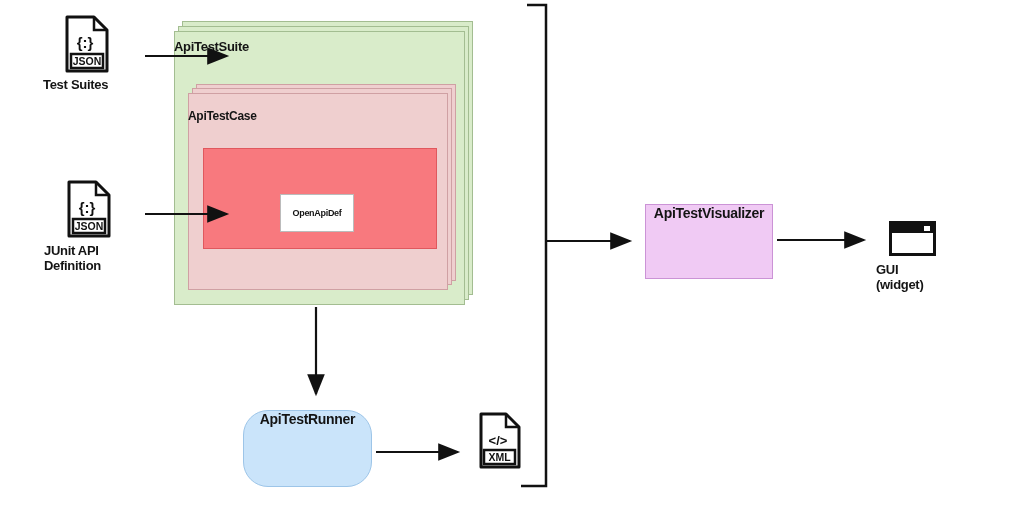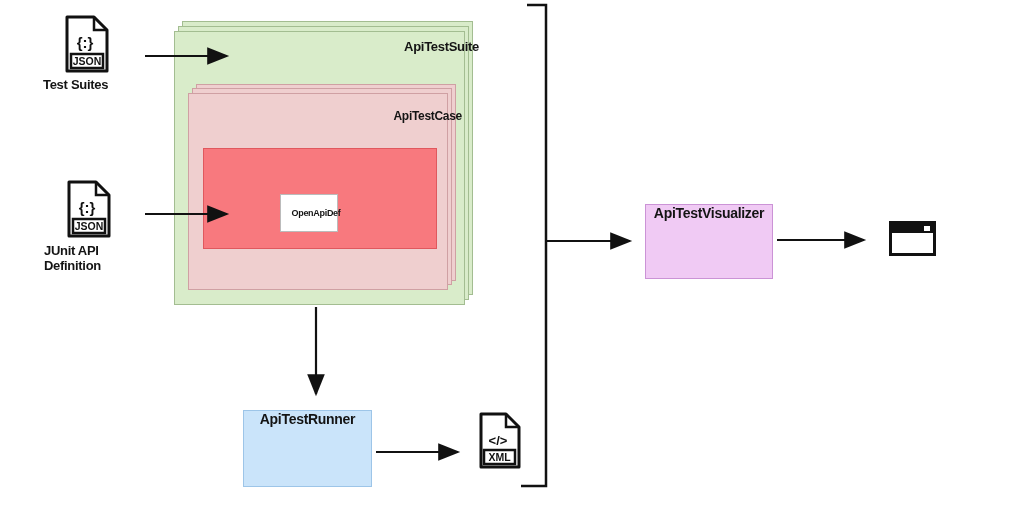--- a/index.html
+++ b/index.html
@@ -6,23 +6,23 @@
   .canvas{
     position:relative;width:1024px;height:515px;background:#ffffff;overflow:hidden;
     font-family:"Liberation Sans",sans-serif;color:#141414;
   }
   .card{position:absolute;box-sizing:border-box;border:1.5px solid;}
   .card.suite{background:var(--suite-fill);border-color:var(--suite-border);}
   .card.case{background:var(--case-fill);border-color:var(--case-border);}
   .card.openapi{background:var(--openapi-case-fill);border-color:var(--openapi-case-border);}
   .card.def{background:var(--def-fill);border-color:var(--def-border);display:flex;align-items:center;justify-content:center;}
   .node-box{position:absolute;box-sizing:border-box;border:1.5px solid;display:flex;align-items:flex-start;justify-content:center;}
-  .node-box.runner{background:var(--runner-fill);border-color:var(--runner-border);}
+  .node-box.runner{background:var(--runner-fill);border-color:var(--runner-border);border-radius:25px;}
   .node-box.visualizer{background:var(--visualizer-fill);border-color:var(--visualizer-border);}
-  .lbl{position:absolute;text-align:right;font-weight:700;letter-spacing:-0.3px;line-height:1.15;margin-left:14px;}
+  .lbl{position:absolute;text-align:left;font-weight:700;letter-spacing:-0.3px;line-height:1.15;}
   .lbl.big{font-size:13px;}
   .lbl.mid{font-size:12px;}
   .lbl.small{font-size:9px;}
   .node-box .lbl-in{font-weight:700;font-size:14px;letter-spacing:-0.3px;}
   .ext-label{position:absolute;text-align:left;font-weight:700;font-size:13px;letter-spacing:-0.3px;line-height:15px;}
   .overlay{position:absolute;left:0;top:0;pointer-events:none;}
   .icon-svg{position:absolute;}
   .gui-icon{position:absolute;box-sizing:border-box;background:#ffffff;border:3px solid #111;}
   .gui-titlebar{position:absolute;left:0;top:0;right:0;height:9px;background:#111;}
   .gui-dot{position:absolute;top:2px;right:3px;width:6px;height:5px;background:#ffffff;}
@@ -38,21 +38,21 @@
   <div class="card suite" style="left:174px;top:31px;width:291px;height:274px;"></div>
   <div class="lbl big" style="left:174px;top:40px;width:291px;">ApiTestSuite</div>
 
   <div class="card case" style="left:196px;top:84px;width:260px;height:197px;"></div>
   <div class="card case" style="left:192px;top:88px;width:260px;height:197px;"></div>
   <div class="card case" style="left:188px;top:93px;width:260px;height:197px;"></div>
   <div class="lbl mid" style="left:188px;top:110px;width:260px;">ApiTestCase</div>
 
   <div class="card openapi" style="left:203px;top:148px;width:234px;height:101px;"></div>
 
-  <div class="card def" style="left:280px;top:194px;width:58px;height:38px;">
+  <div class="card def" style="left:280px;top:194px;width:74px;height:38px;">
     <span class="lbl small" style="position:static;">OpenApiDef</span>
   </div>
 
   <svg class="icon-svg" style="left:64px;top:15px;" width="46" height="58" viewBox="0 0 46 58">
     <path d="M3 2 H30 L43 15 V56 H3 Z" fill="#fff" stroke="#111" stroke-width="3" stroke-linejoin="round"></path>
     <path d="M30 2 V15 H43" fill="none" stroke="#111" stroke-width="2.5"></path>
     <text x="21" y="33" text-anchor="middle" font-size="15">{:}</text>
     <rect x="7" y="39" width="32" height="14" fill="#fff" stroke="#111" stroke-width="2.5"></rect>
     <text x="23" y="50" text-anchor="middle" font-size="10.5">JSON</text>
   </svg>
@@ -84,20 +84,24 @@
 
   <div class="node-box visualizer" style="left:645px;top:204px;width:128px;height:75px;">
     <span class="lbl-in">ApiTestVisualizer</span>
   </div>
 
   <div class="gui-icon" style="left:889px;top:221px;width:47px;height:35px;">
     <div class="gui-titlebar">
       <div class="gui-dot"></div>
     </div>
   </div>
+  <div class="ext-label" style="left:876px;top:262px;width:72px;">
+    <div>GUI</div>
+    <div>(widget)</div>
+  </div>
 
   <svg class="overlay" width="1024" height="515" viewBox="0 0 1024 515">
     <defs>
       <marker id="ah" markerWidth="11" markerHeight="9" refX="9" refY="4" orient="auto">
         <path d="M0,0 L10,4 L0,8 Z" fill="#111"></path>
       </marker>
     </defs>
     <path d="M145,56 L227,56" stroke="#111" stroke-width="2.2" marker-end="url(#ah)"></path>
     <path d="M145,214 L227,214" stroke="#111" stroke-width="2.2" marker-end="url(#ah)"></path>
     <path d="M316,307 L316,394" stroke="#111" stroke-width="2.2" marker-end="url(#ah)"></path>

